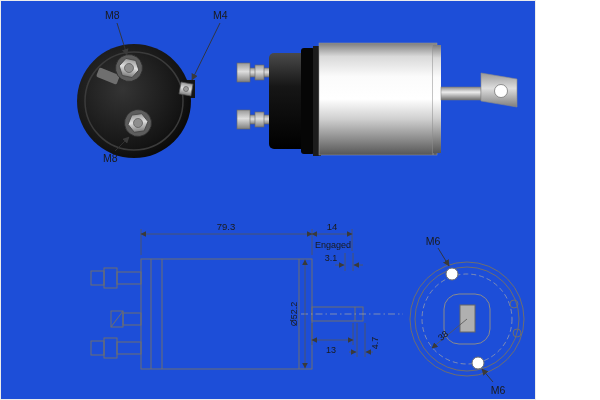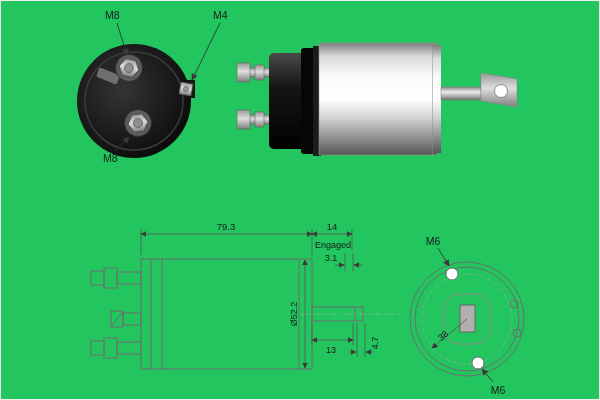--- a/index.html
+++ b/index.html
@@ -1,17 +1,17 @@
 <!DOCTYPE html>
 <html><head>
 <meta charset="utf-8">
 <style>
   html,body{margin:0;padding:0;background:#ffffff;}
   .canvas{
-    position:relative;width:600px;height:400px;background:#22c55e;
+    position:relative;width:536px;height:400px;background:#1d4ed8;
     border:1px solid #ececec;box-sizing:border-box;overflow:hidden;
     font-family:"Liberation Sans",sans-serif;
   }
   svg text{
     font-family:"Liberation Sans",sans-serif;
     fill:#1a1a1a;
   }
   .lbl{font-size:10.5px;}
   .dim{font-size:9.5px;}
   .dims{font-size:9px;}

